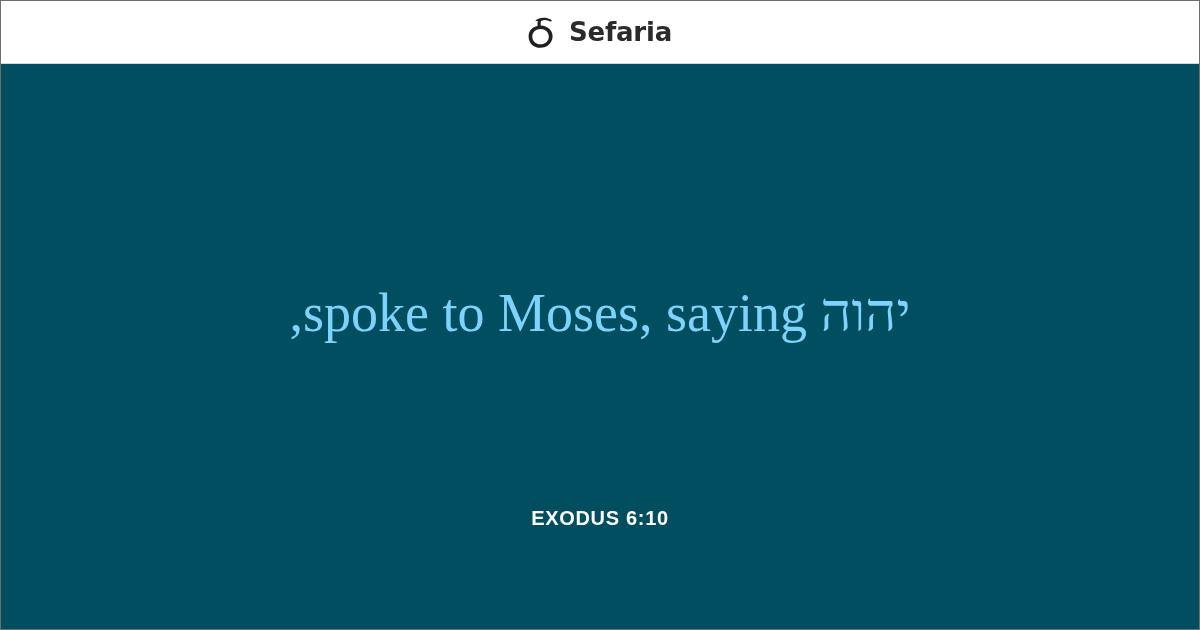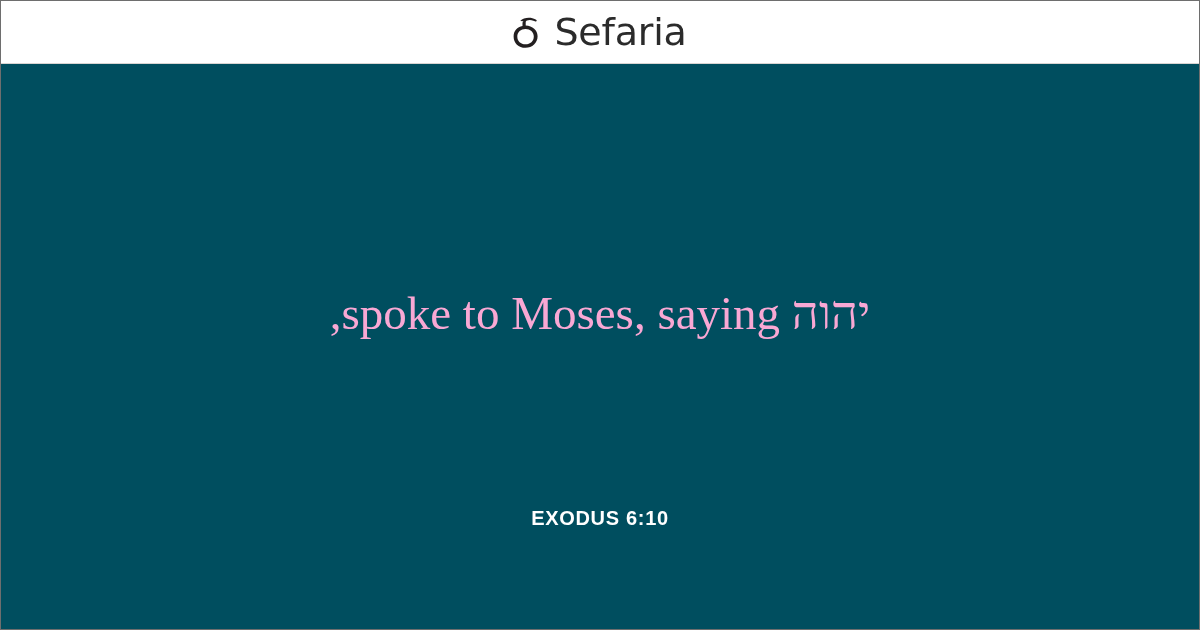--- a/index.html
+++ b/index.html
@@ -42,22 +42,22 @@
 
   .brand-mark {
     display: block;
     width: 30px;
     height: 34px;
     margin-top: 1px;
   }
 
   .brand-word {
     font-family: "DejaVu Sans", sans-serif;
-    font-size: 38px;
-    font-weight: 400;
+    font-size: 26px;
+    font-weight: 700;
     letter-spacing: -0.2px;
     color: #2b2b2b;
     line-height: 1;
     white-space: nowrap;
   }
 
   
   .panel {
     position: absolute;
     top: 63px;
@@ -75,24 +75,24 @@
     height: 500px;
     display: flex;
     align-items: center;
     justify-content: center;
     padding: 0 60px;
     box-sizing: border-box;
   }
 
   .quote {
     font-family: "Liberation Serif", "DejaVu Serif", serif;
-    font-size: 47px;
+    font-size: 54px;
     font-weight: 400;
     line-height: 1.22;
-    color: #f9a8d4;
+    color: #7dd3fc;
     text-align: right;
     direction: rtl;
     unicode-bidi: isolate;
     white-space: nowrap;
   }
 
   .citation {
     position: absolute;
     left: 0;
     right: 0;

